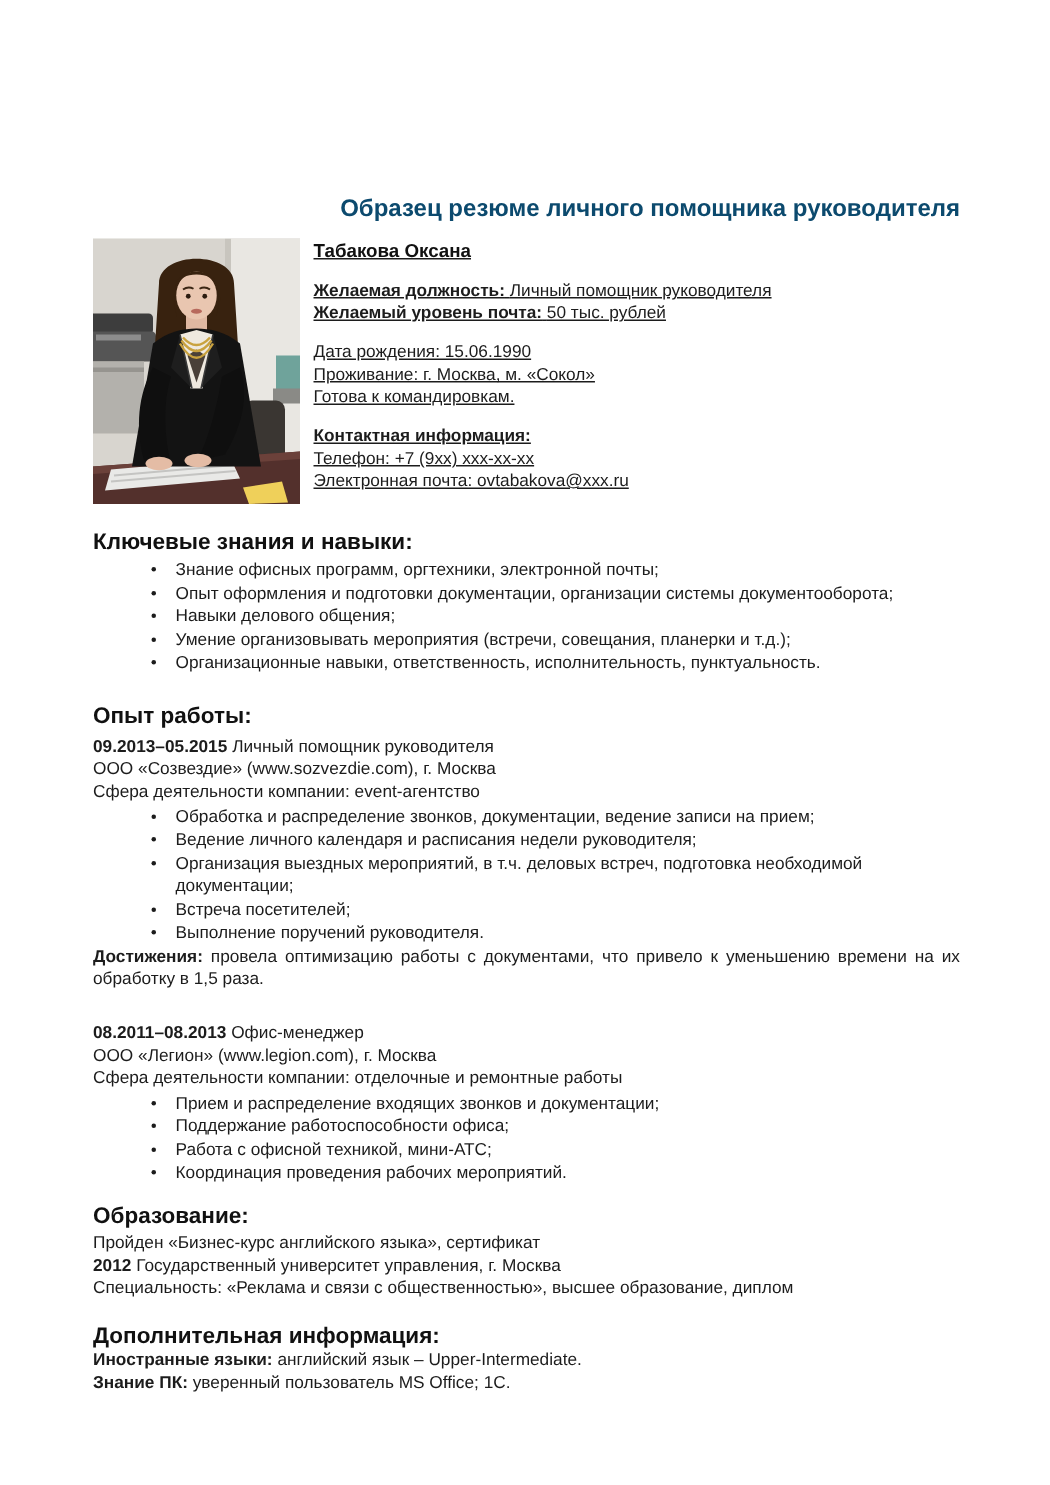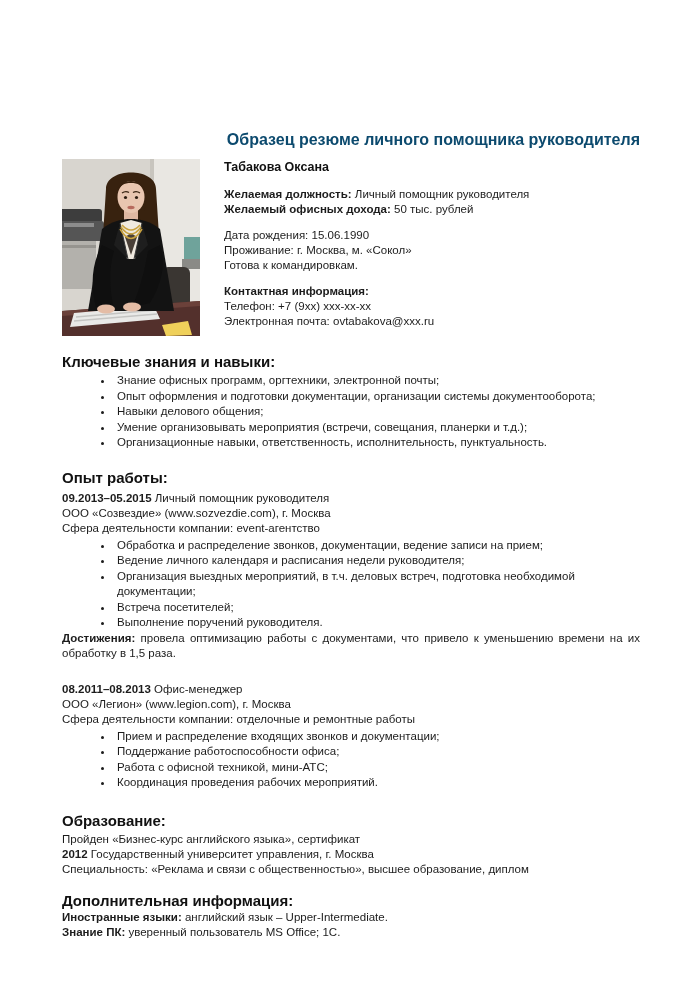--- a/index.html
+++ b/index.html
@@ -10,28 +10,28 @@
     -webkit-font-smoothing:antialiased;
   }
   .page{padding:130px 60px 0 62px;width:578px;}
   .doc-title{
     font-size:16px;font-weight:bold;text-align:right;color:#0c4a6e;
     margin:0;line-height:20px;
   }
   .header-row{display:flex;margin-top:9px;}
   .photo{width:138px;height:177px;flex:none;overflow:hidden;background:#dcd9d4;}
   .photo svg{display:block;}
-  .info{padding-left:24px;font-size:11.5px;line-height:16px;}
+  .info{padding-left:9px;font-size:11.5px;line-height:16px;text-decoration:underline;}
   .name{font-size:12.5px;font-weight:bold;margin:0 0 12px 0;color:#111;}
   .gap-after{margin-bottom:11px;}
   .b{font-weight:bold;}
   .sec-h{font-size:15px;font-weight:bold;color:#111;margin:0;line-height:19px;}
   .sec-skills{margin-top:16px;}
   .sec-exp{margin-top:17px;}
-  .sec-edu{margin-top:20px;}
+  .sec-edu{margin-top:10px;}
   .sec-add{margin-top:14px;}
   ul.blist{margin:2px 0 0 0;padding-left:52px;}
   ul.blist li{padding-left:3px;font-size:11.5px;line-height:15.5px;color:#1c1c1c;}
   .line{font-size:11.5px;line-height:15px;}
   .job1{margin-top:4px;}
   .job2{margin-top:21px;}
   .achv{margin:0;font-size:11.5px;line-height:15px;text-align:justify;}
   .edu-lines{margin-top:2px;}
   .edu-year:empty{margin:0;}
 </style>
@@ -107,21 +107,21 @@
         <path d="M98,86 C104,104 100,124 88,144 L70,148 C80,126 84,104 86,92 Z" fill="#0f0f0f"></path>
 
         <ellipse cx="44" cy="150" rx="9" ry="4.5" fill="#e4bca5"></ellipse>
         <ellipse cx="70" cy="148" rx="9" ry="4.5" fill="#e4bca5"></ellipse>
       </svg>
     </div>
 
     <div class="info">
       <p class="name">Табакова Оксана</p>
       <div class="line"><span class="b">Желаемая должность:</span> <span>Личный помощник руководителя</span></div>
-      <div class="line gap-after"><span class="b">Желаемый офисных дохода:</span> <span>50 тыс. рублей</span></div>
+      <div class="line gap-after"><span class="b">Желаемый уровень почта:</span> <span>50 тыс. рублей</span></div>
       <div class="line">Дата рождения: 15.06.1990</div>
       <div class="line">Проживание: г. Москва, м. «Сокол»</div>
       <div class="line gap-after">Готова к командировкам.</div>
       <div class="line b">Контактная информация:</div>
       <div class="line">Телефон: +7 (9хх) ххх-хх-хх</div>
       <div class="line">Электронная почта: ovtabakova@xxx.ru</div>
     </div>
   </div>
 
   <div class="sec-skills">

